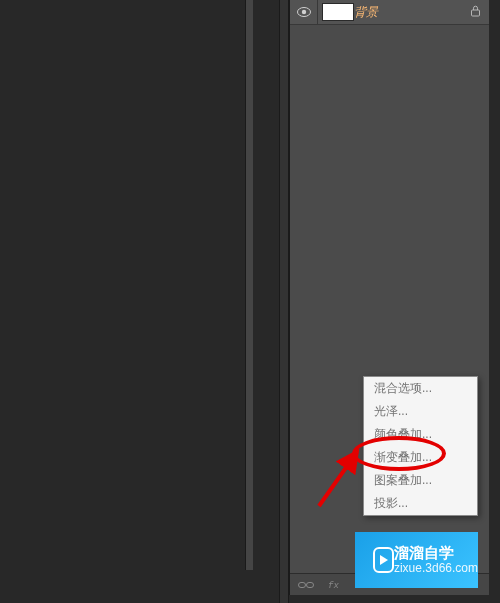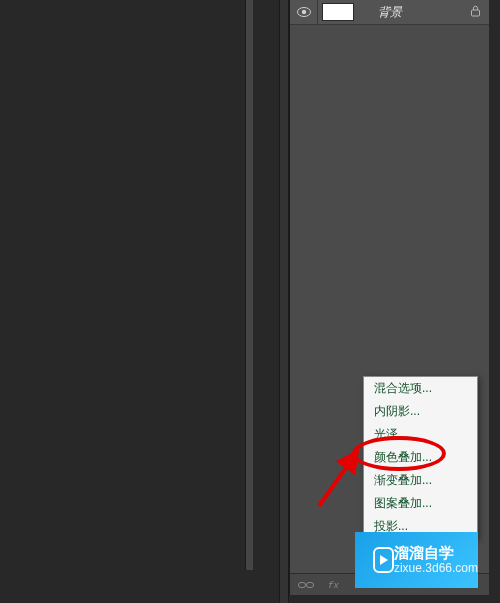--- a/index.html
+++ b/index.html
@@ -44,23 +44,23 @@
       border-right: 1px solid #383838;
     }
     .eye-icon svg { display: block; }
     .thumb {
       width: 32px; height: 18px;
       margin-left: 4px;
       background: #ffffff;
       border: 1px solid #2a2a2a;
     }
     .layer-name {
-      margin-left: 24px;
+      margin-left: 0;
       font-style: italic;
-      color: #e5e5e5;
+      color: #fdba74;
       font-size: 12px;
     }
     .lock-icon {
       margin-left: auto;
       margin-right: 8px;
       opacity: 0.8;
     }
     .panel-body {
       height: 552px;
       background: #4b4b4b;
@@ -81,21 +81,21 @@
       position: absolute;
       left: 363px; top: 376px;
       width: 115px;
       background: #f5f5f5;
       border: 1px solid #8a8a8a;
       box-shadow: 2px 2px 6px rgba(0,0,0,0.4);
     }
     .menu-item {
       padding: 3px 20px 3px 10px;
       font-size: 12px;
-      color: #14532d;
+      color: #737373;
       cursor: default;
       white-space: nowrap;
     }
     .red-annotation {
       position: absolute;
       pointer-events: none;
     }
     .red-ellipse {
       position: absolute;
       left: 352px; top: 436px;
@@ -171,21 +171,20 @@
     <span class="footer-ico">
       <svg width="14" height="10" viewBox="0 0 14 10">
           <text x="0" y="8" font-size="9" fill="#bdbdbd" font-style="italic">fx</text>
         </svg>
     </span>
   </div>
 </div>
 
 <div class="context-menu">
   <div class="menu-item">混合选项...</div>
-  <div class="menu-item">内阴影...</div>
   <div class="menu-item">光泽...</div>
   <div class="menu-item">颜色叠加...</div>
   <div class="menu-item">渐变叠加...</div>
   <div class="menu-item">图案叠加...</div>
   <div class="menu-item">投影...</div>
 </div>
 
 <div class="red-annotation">
   <div class="red-ellipse"></div>
   <svg class="red-arrow" width="50" height="70">

